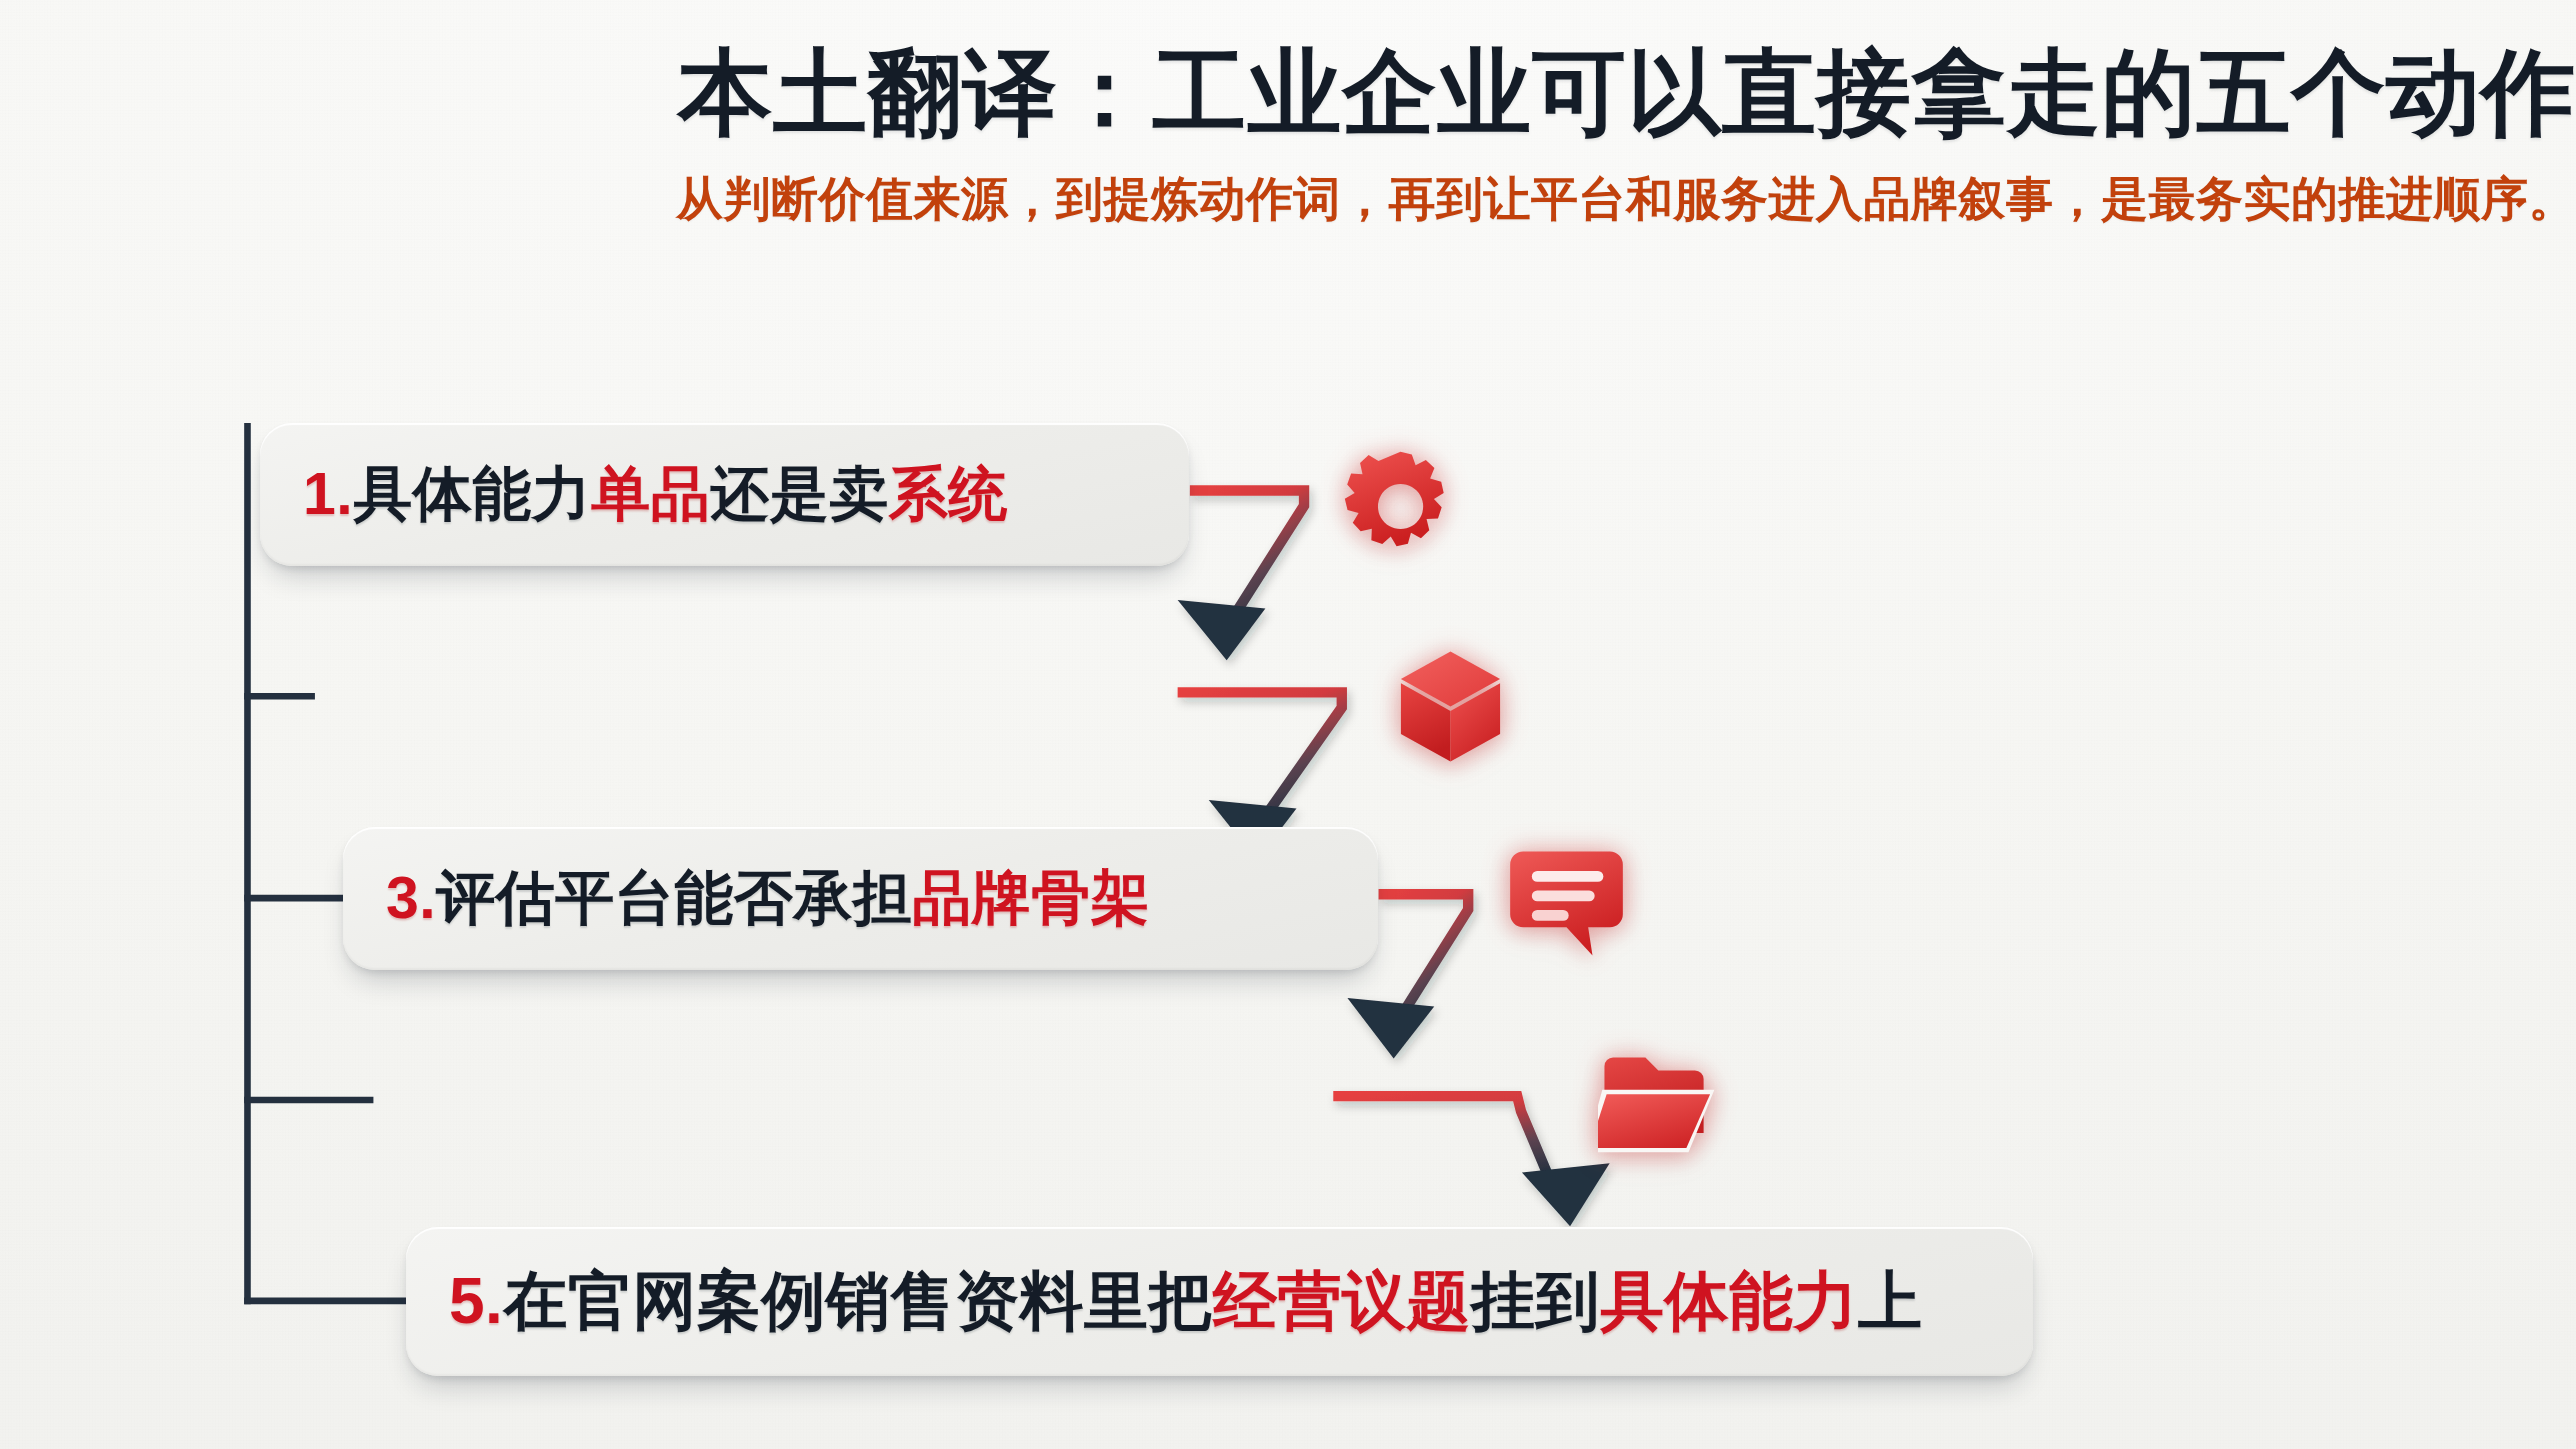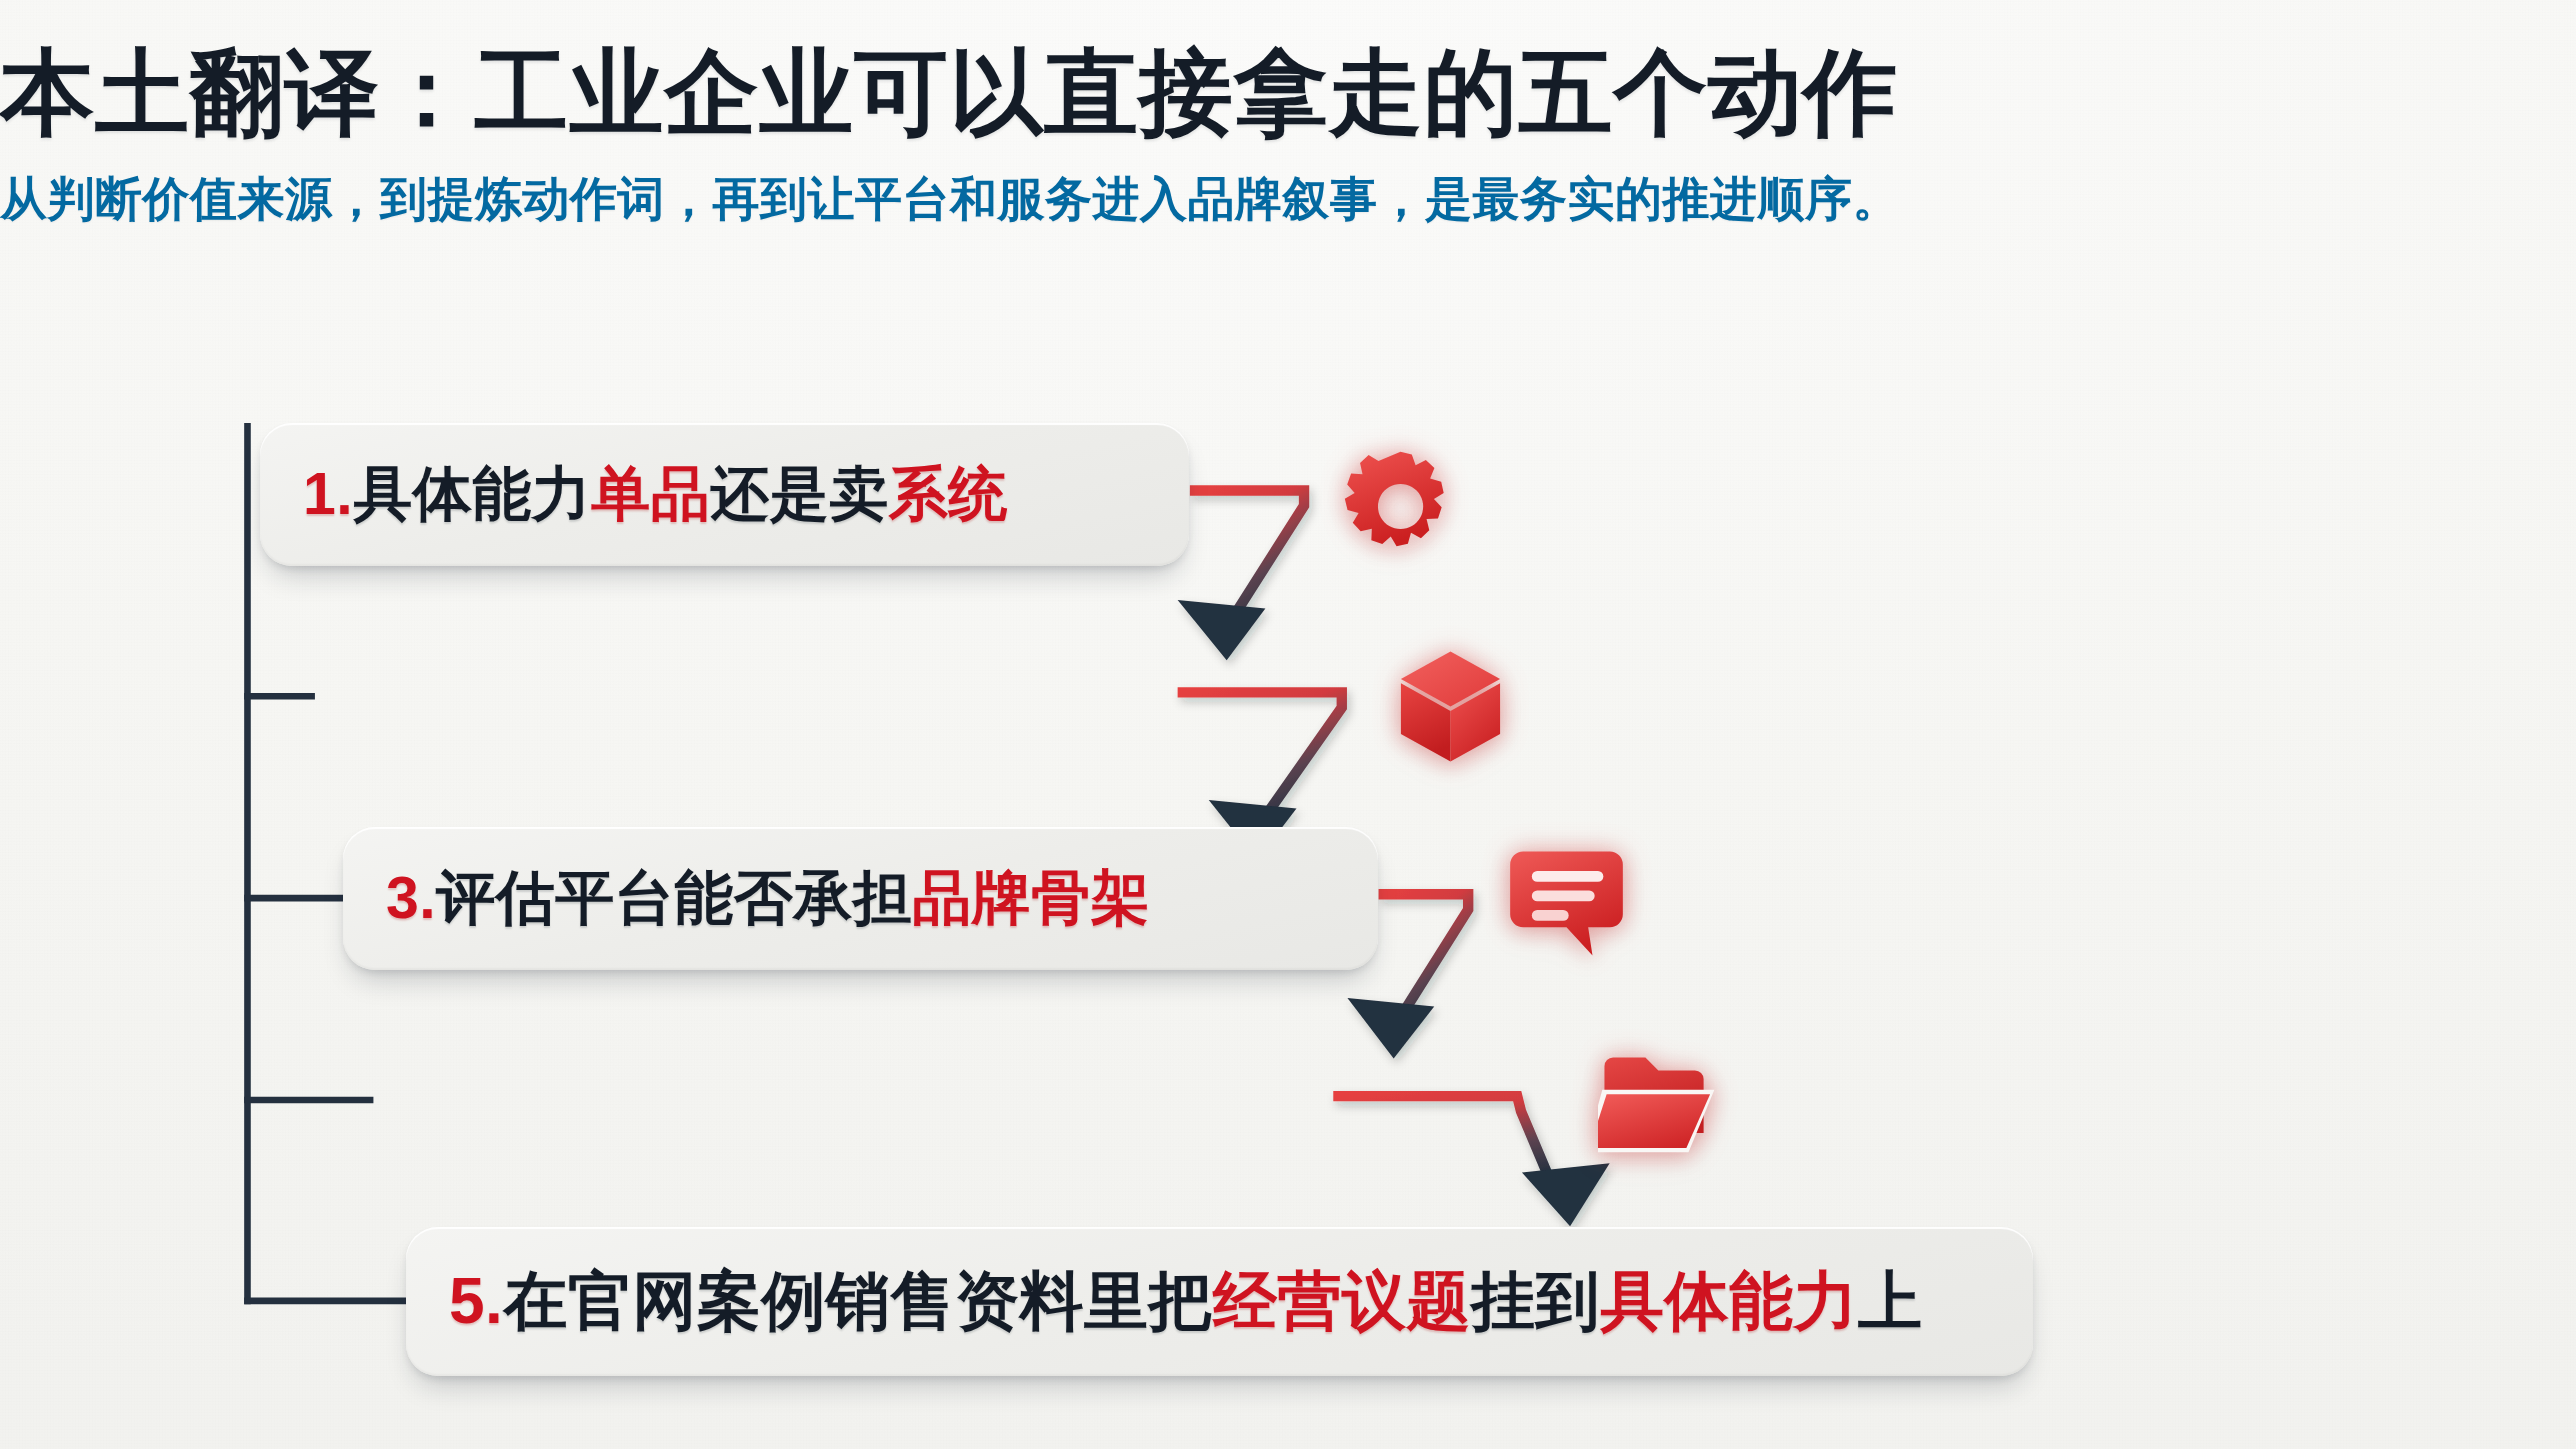--- a/index.html
+++ b/index.html
@@ -34,41 +34,41 @@
     opacity: .5;
     background-image:
       repeating-linear-gradient(0deg, rgba(0,0,0,.012) 0px, rgba(0,0,0,0) 0.9px, rgba(0,0,0,0) 1.9px, rgba(0,0,0,.012) 2.8px),
       repeating-linear-gradient(90deg, rgba(0,0,0,.012) 0px, rgba(0,0,0,0) 0.9px, rgba(0,0,0,0) 1.9px, rgba(0,0,0,.010) 2.8px);
   }
 
   
   #header {
     position: absolute;
     left: 0; right: 0; top: 0;
-    text-align: left;
+    text-align: right;
     z-index: 5;
   }
   #page-title {
     margin: 0;
     padding-top: 40px;
     font-size: 94px;
     line-height: 1.12;
     font-weight: 700;
     letter-spacing: 0.9px;
     color: #141c27;
     font-family: "Liberation Sans", "DejaVu Sans", sans-serif;
     text-shadow: 0 1.9px 2.8px rgba(20,28,39,.10);
   }
   #page-subtitle {
     margin: 0;
     padding-top: 24.5px;
     font-size: 47px;
     line-height: 1.25;
     font-weight: 700;
-    color: #0369a1;
+    color: #c2410c;
     letter-spacing: 0.5px;
     text-shadow: 0 0.9px 1.9px rgba(20,28,39,.07);
   }
 
   
   #flow {
     position: absolute;
     left: 0; top: 0;
     width: 2576px;
     height: 1449px;

